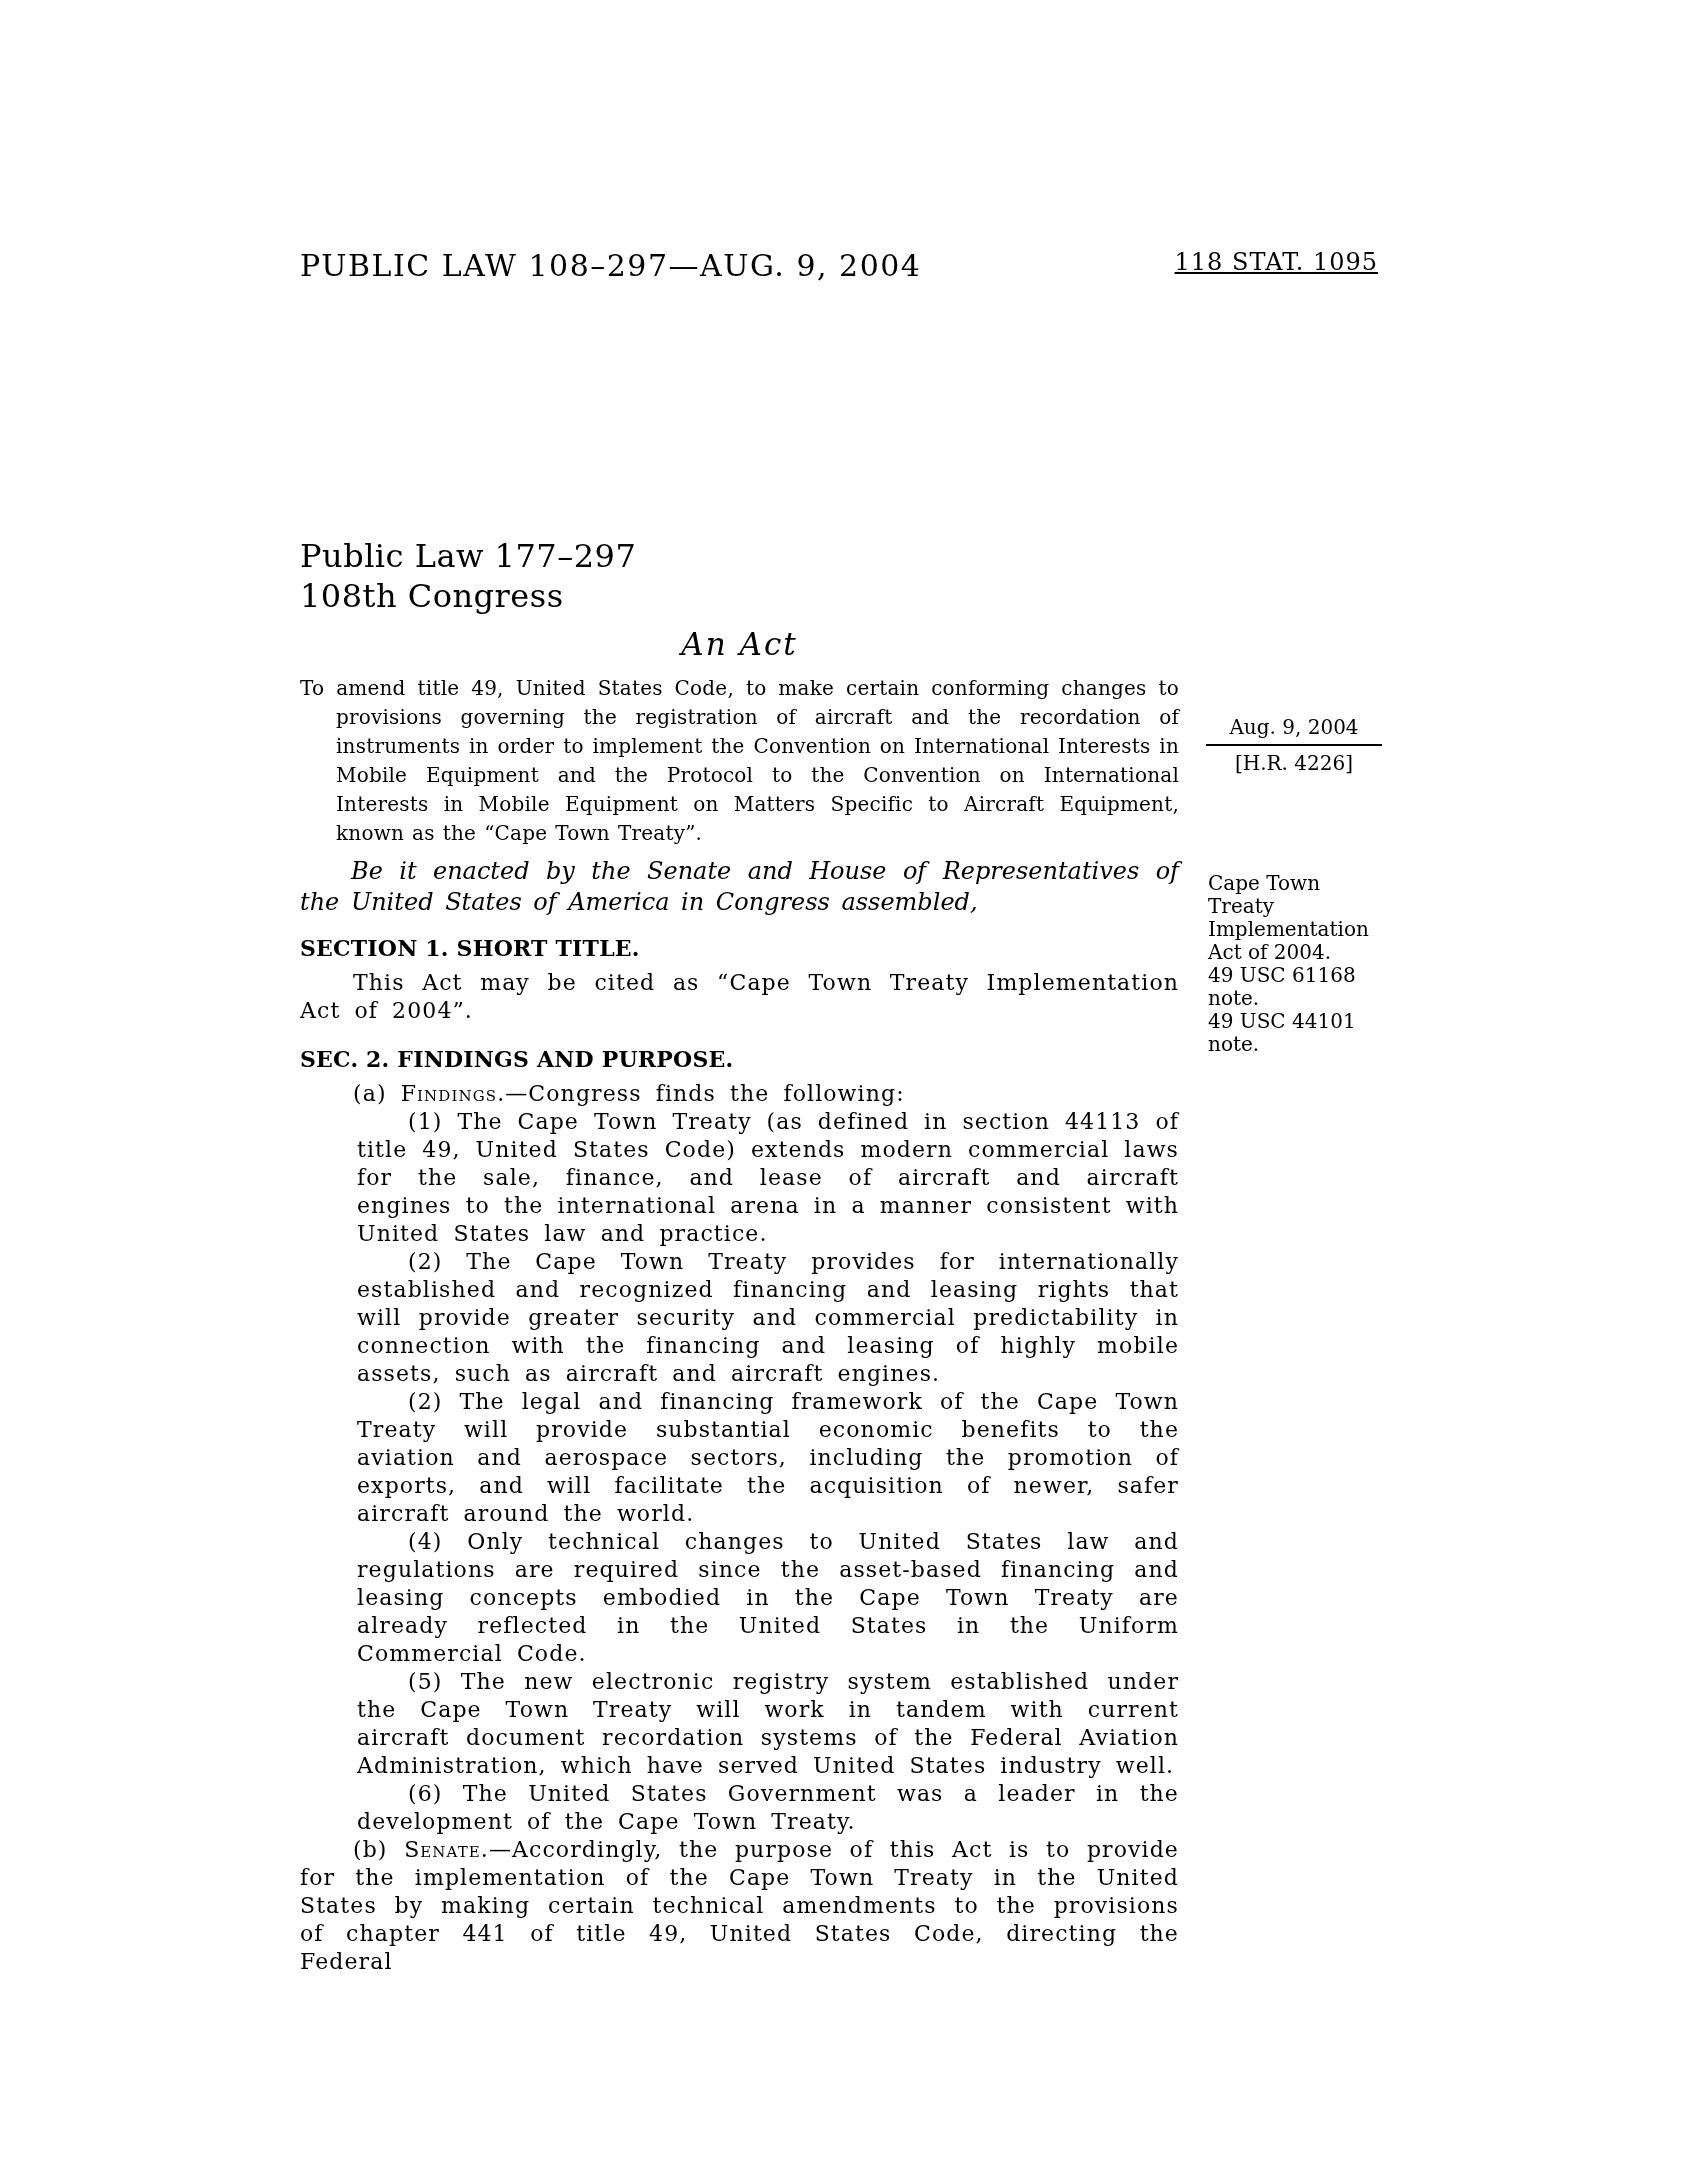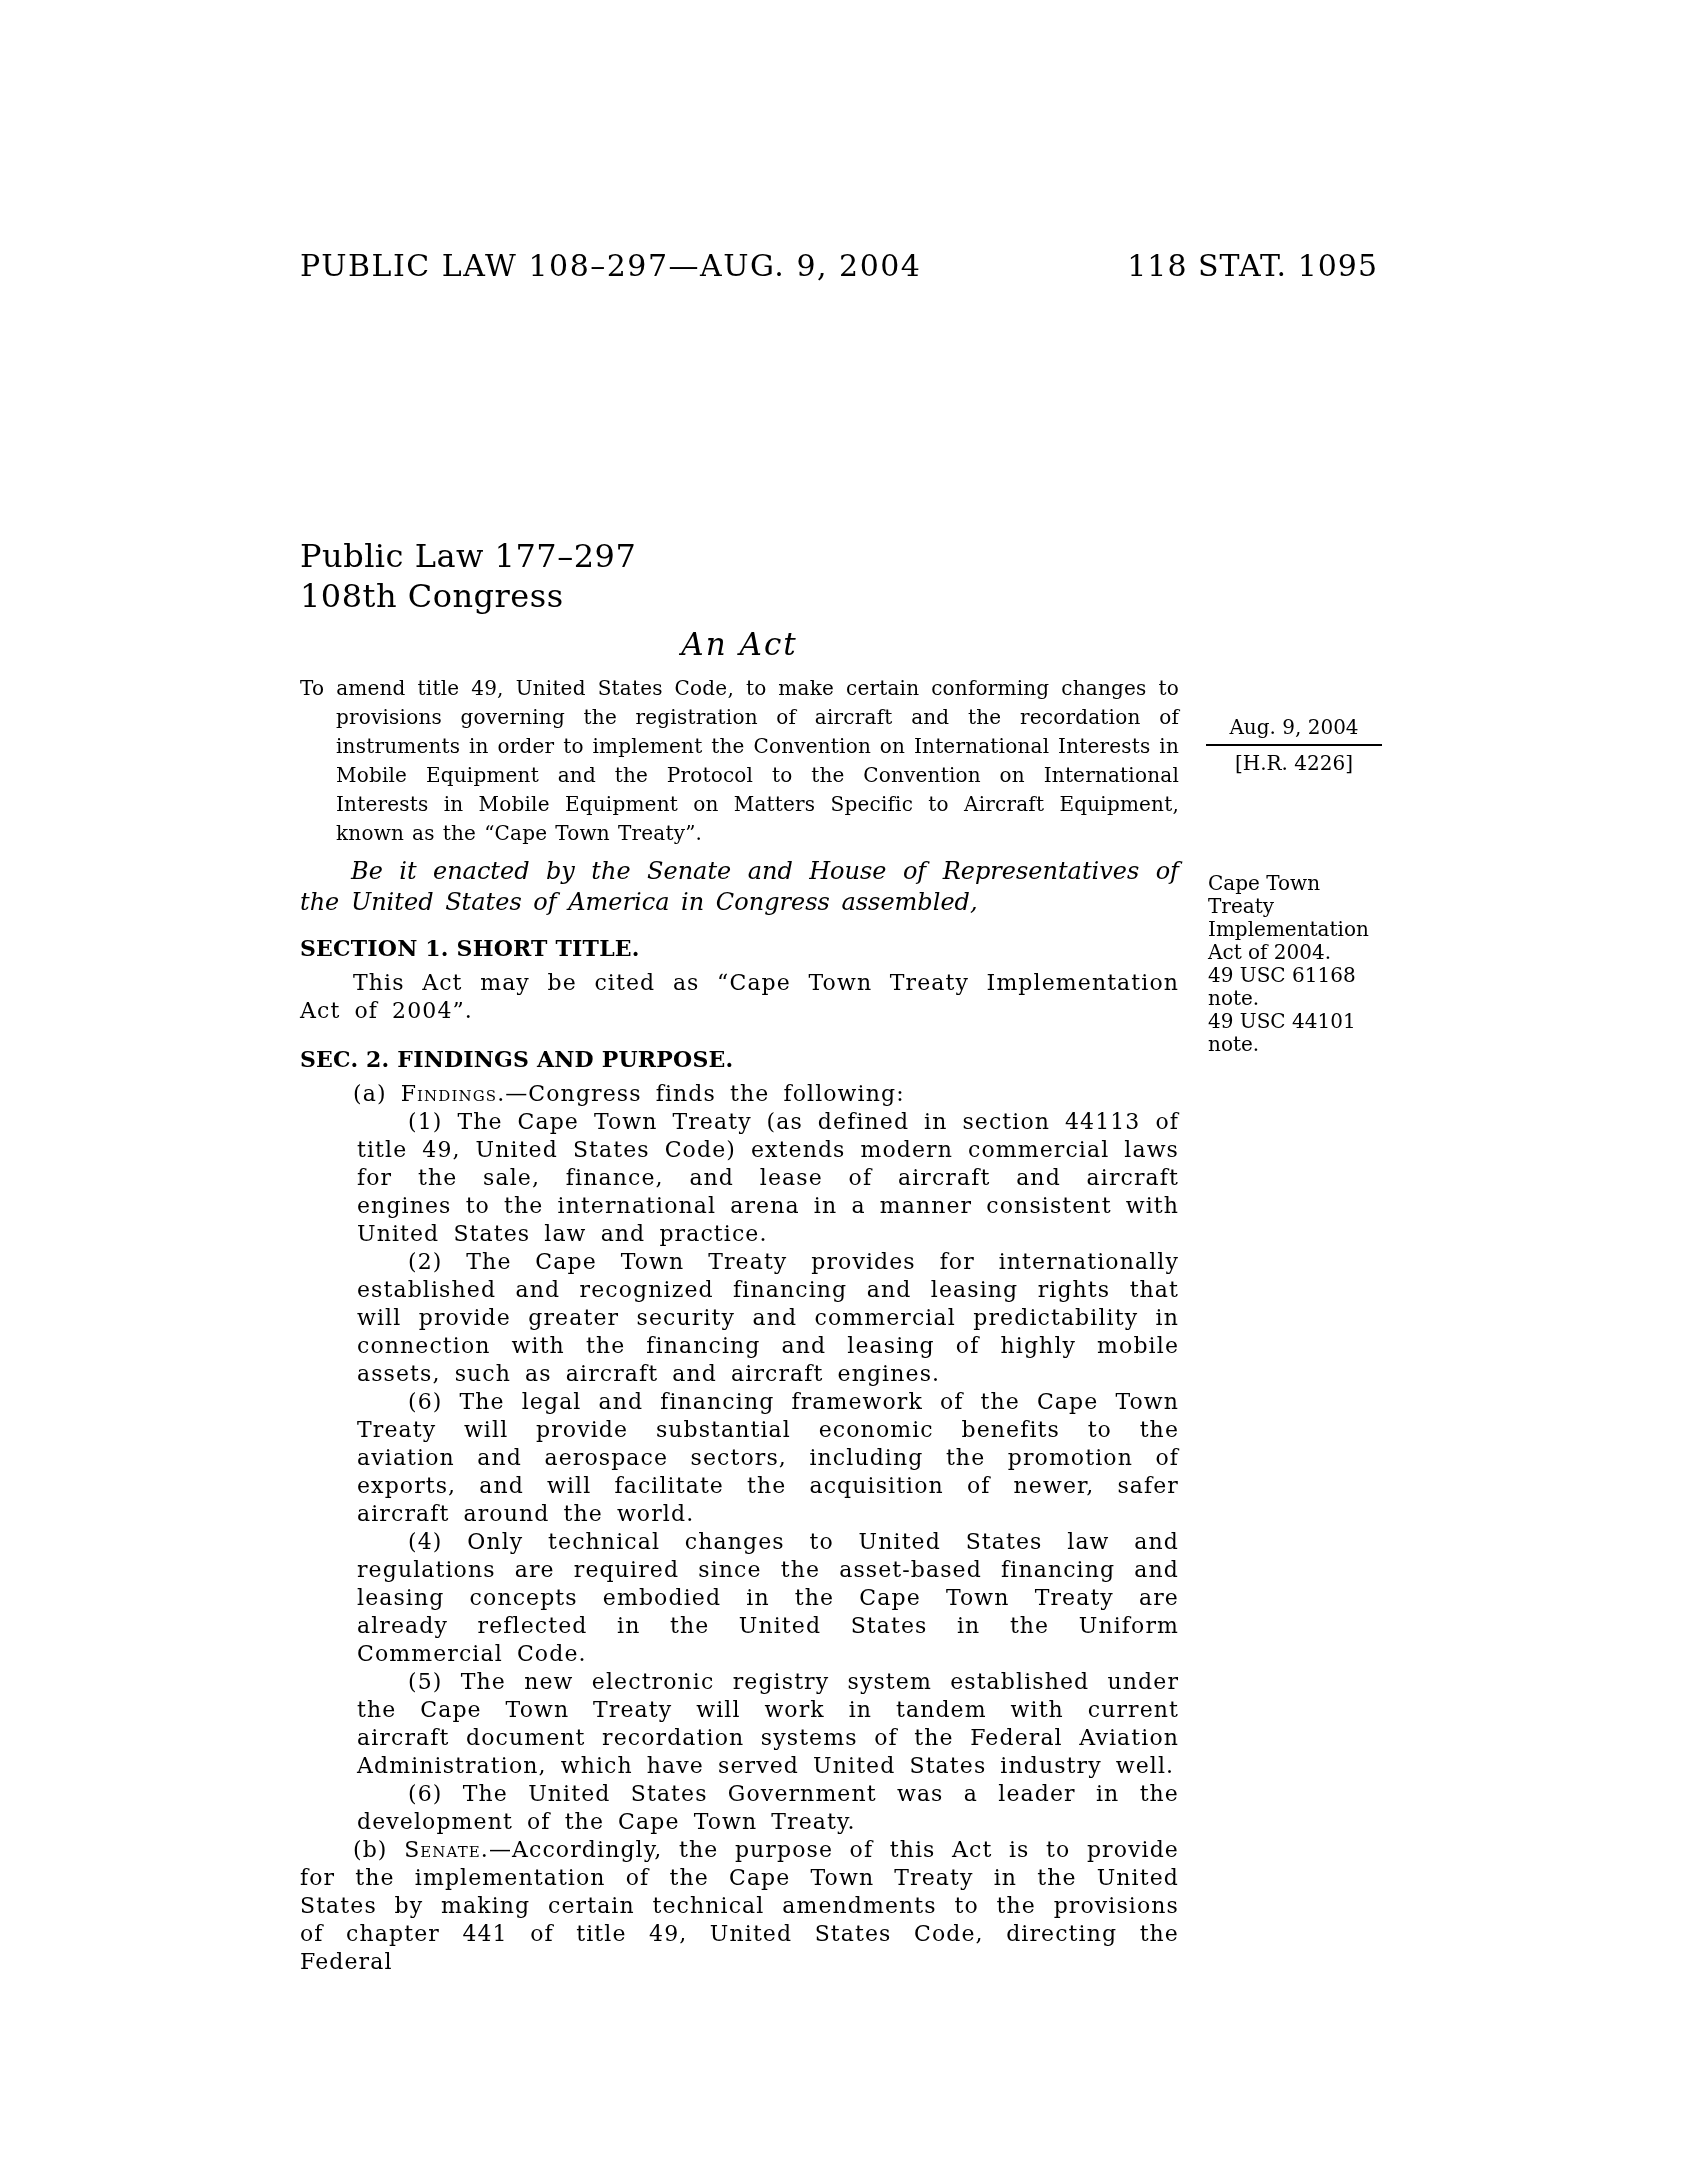--- a/index.html
+++ b/index.html
@@ -25,23 +25,24 @@
     width: 879px;
     text-align: left;
     font-size: 30px;
     letter-spacing: 1.5px;
     white-space: nowrap;
   }
   .running-right {
     position: absolute;
     right: 305px;
     top: 248px;
-    font-size: 30px;
+    font-size: 24px;
     letter-spacing: 1px;
     white-space: nowrap;
+    text-decoration: underline;
   }
 
   
   .body-col {
     position: absolute;
     left: 300px;
     top: 536px;
     width: 879px;
   }
   .pl-title, .pl-congress {
@@ -170,21 +171,21 @@
 
     <h2 class="sec-heading">SECTION 1. SHORT TITLE.</h2>
     <p class="body-par indent">This Act may be cited as “Cape Town Treaty Implementation Act of 2004”.</p>
 
     <h2 class="sec-heading second">SEC. 2. FINDINGS AND PURPOSE.</h2>
 
     <p class="body-par indent"><span>(a) </span><span class="sc">Findings</span><span>.—Congress finds the following:</span></p>
 
     <p class="body-par item flush">(1) The Cape Town Treaty (as defined in section 44113 of title 49, United States Code) extends modern commercial laws for the sale, finance, and lease of aircraft and aircraft engines to the international arena in a manner consistent with United States law and practice.</p>
     <p class="body-par item flush">(2) The Cape Town Treaty provides for internationally established and recognized financing and leasing rights that will provide greater security and commercial predictability in connection with the financing and leasing of highly mobile assets, such as aircraft and aircraft engines.</p>
-    <p class="body-par item flush">(6) The legal and financing framework of the Cape Town Treaty will provide substantial economic benefits to the aviation and aerospace sectors, including the promotion of exports, and will facilitate the acquisition of newer, safer aircraft around the world.</p>
+    <p class="body-par item flush">(2) The legal and financing framework of the Cape Town Treaty will provide substantial economic benefits to the aviation and aerospace sectors, including the promotion of exports, and will facilitate the acquisition of newer, safer aircraft around the world.</p>
     <p class="body-par item flush">(4) Only technical changes to United States law and regulations are required since the asset-based financing and leasing concepts embodied in the Cape Town Treaty are already reflected in the United States in the Uniform Commercial Code.</p>
     <p class="body-par item flush">(5) The new electronic registry system established under the Cape Town Treaty will work in tandem with current aircraft document recordation systems of the Federal Aviation Administration, which have served United States industry well.</p>
     <p class="body-par item flush">(6) The United States Government was a leader in the development of the Cape Town Treaty.</p>
 
     <p class="body-par indent flush"><span>(b) </span><span class="sc">Senate</span><span>.—Accordingly, the purpose of this Act is to provide for the implementation of the Cape Town Treaty in the United States by making certain technical amendments to the provisions of chapter 441 of title 49, United States Code, directing the Federal</span></p>
 
   </div>
 </div>
 
 

